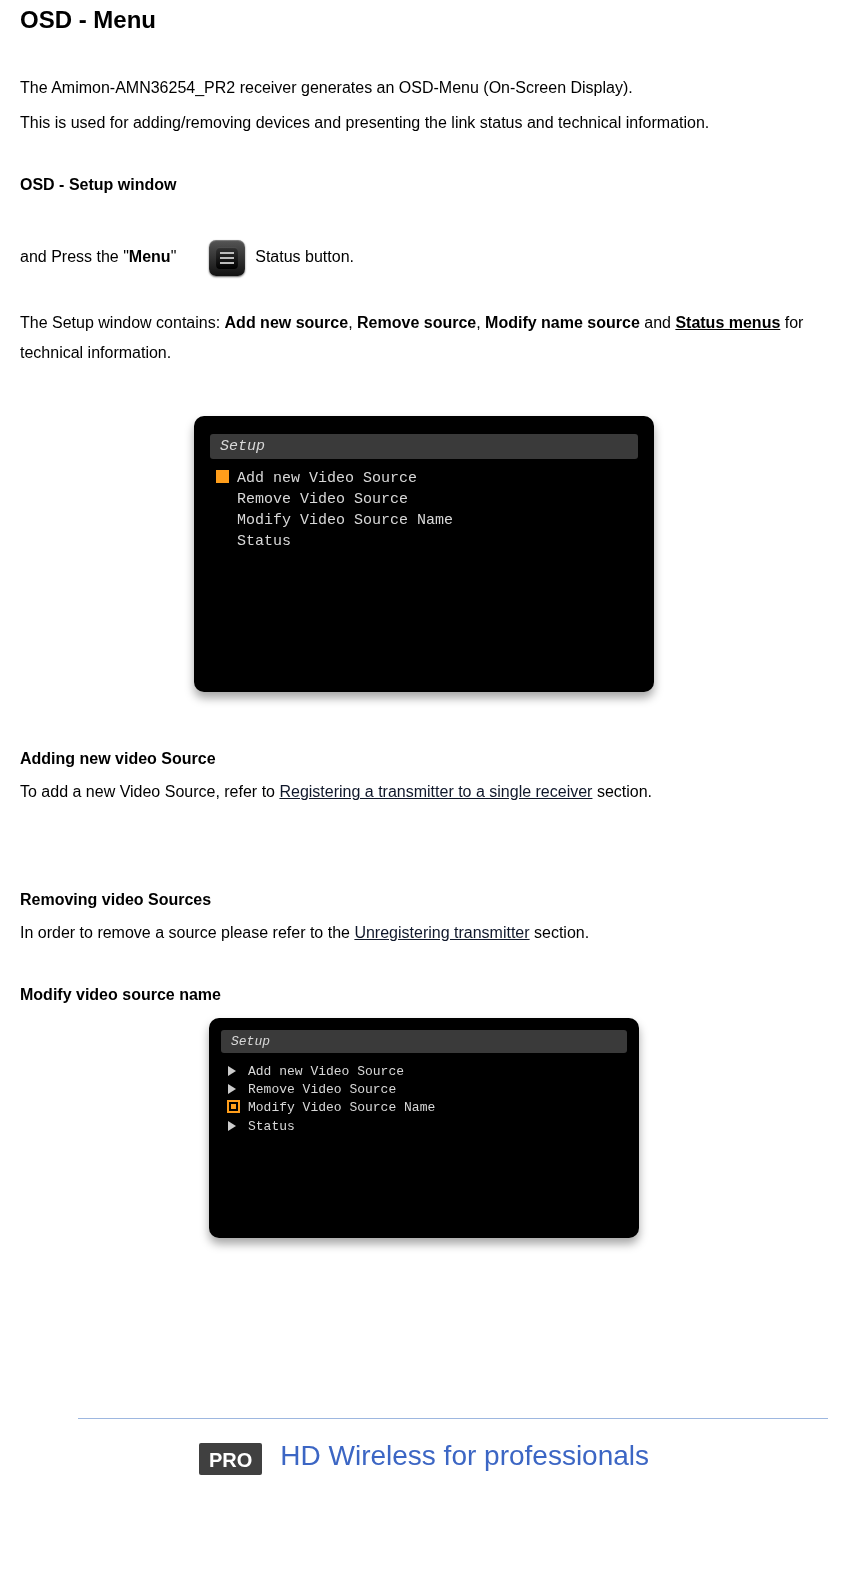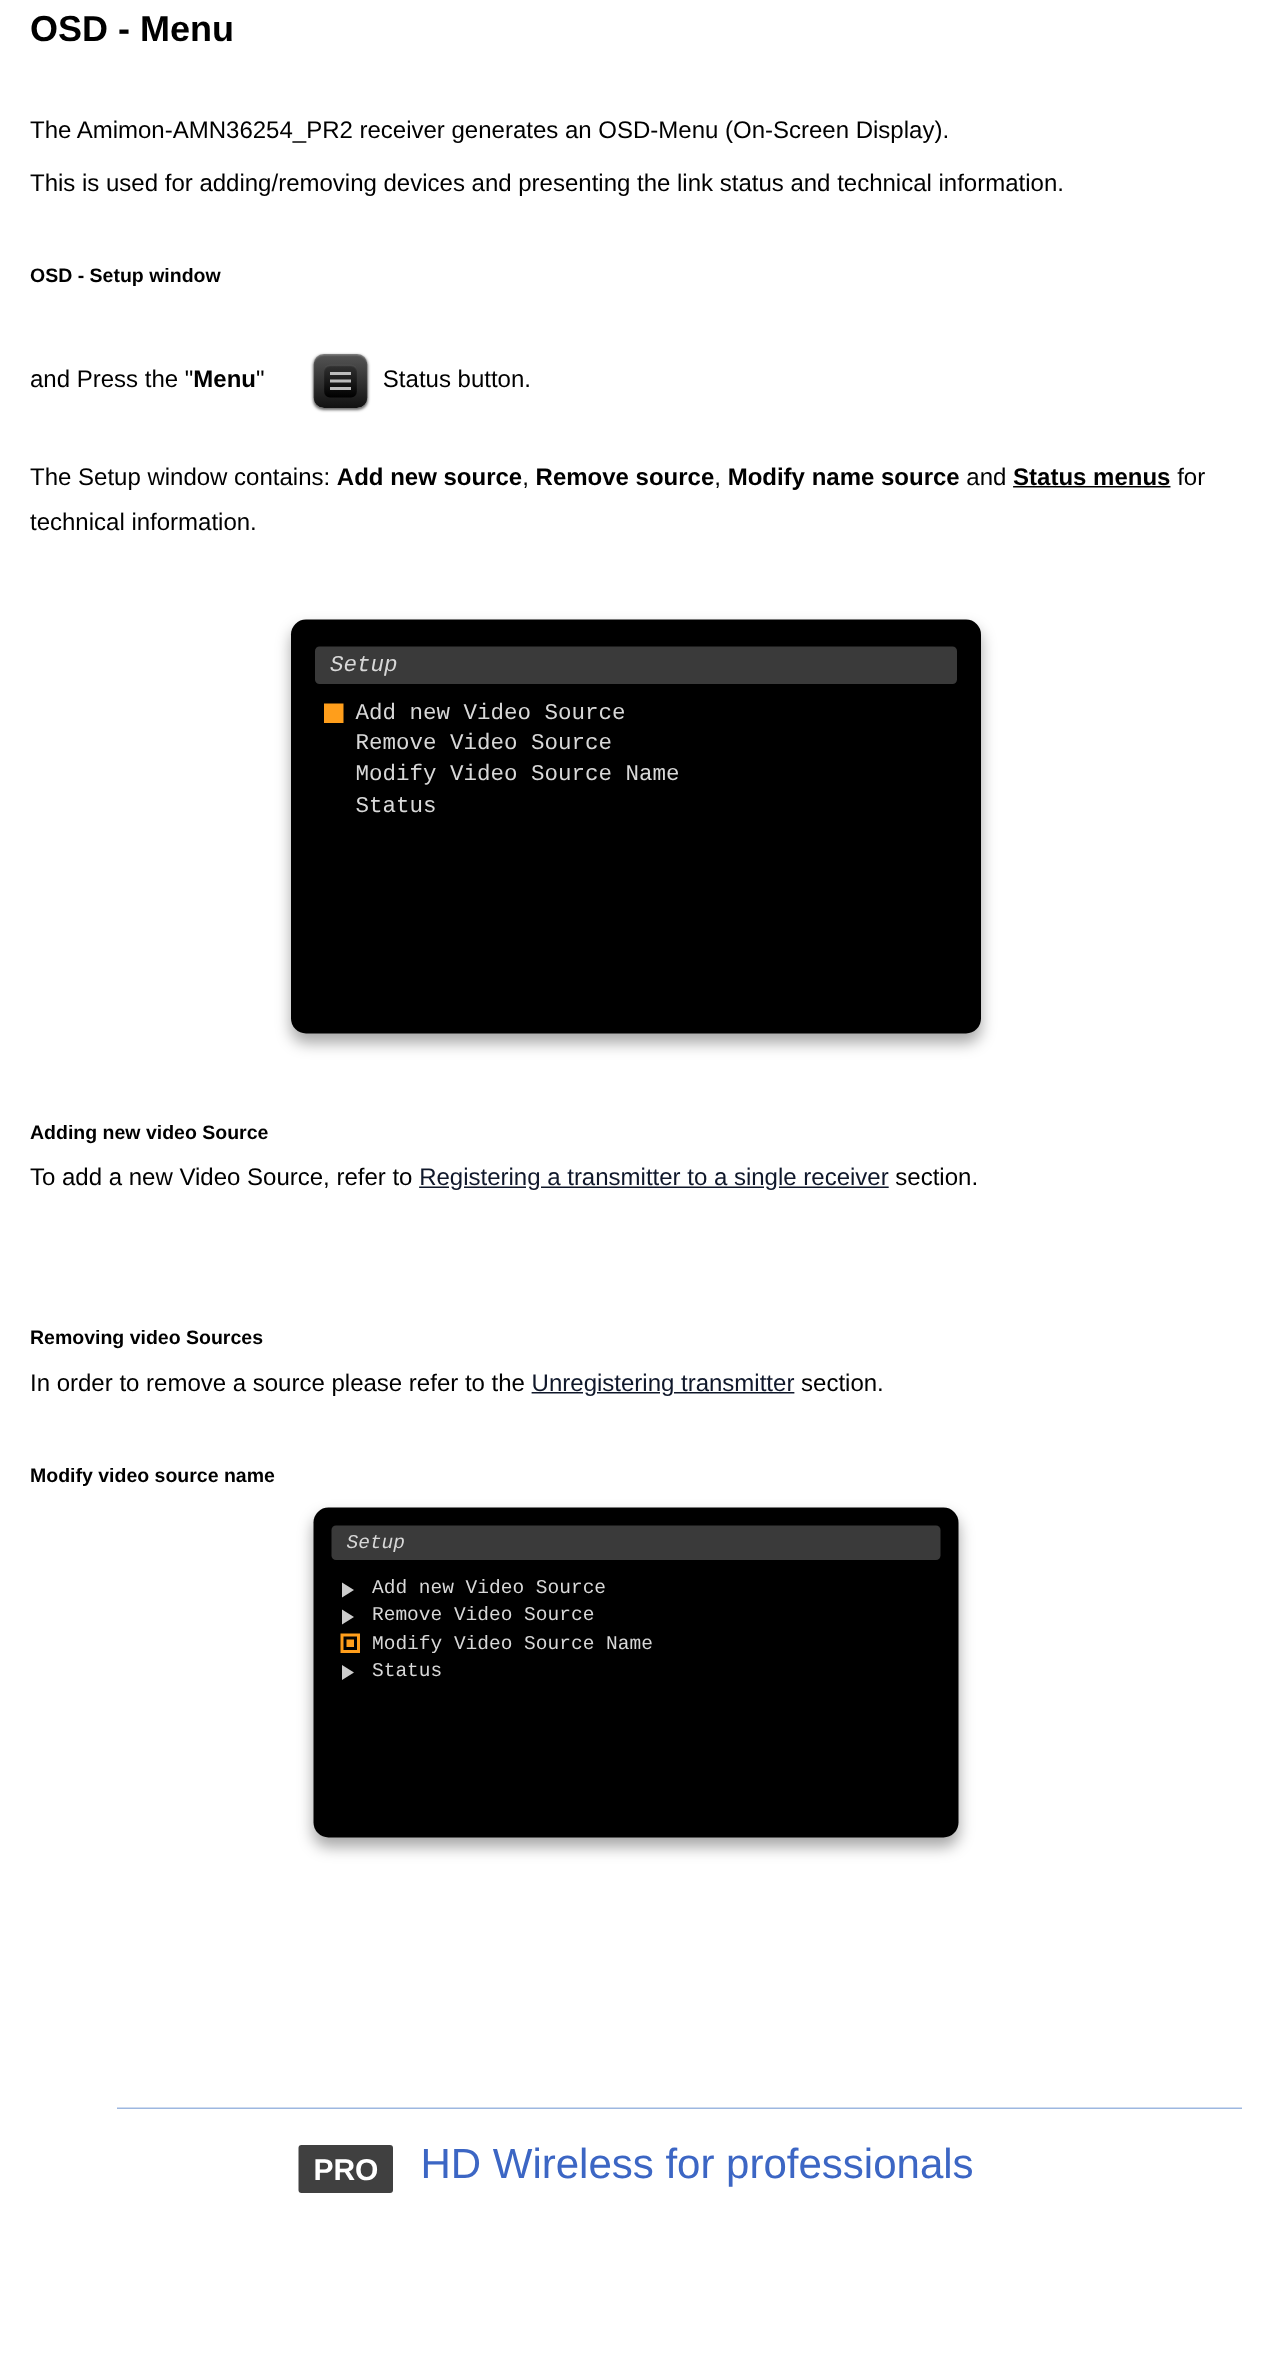--- a/index.html
+++ b/index.html
@@ -16,21 +16,21 @@
     font-weight: bold;
     margin-bottom: 40px;
     margin-top: 6px;
   }
   .para {
     font-size: 16px;
     line-height: 1.8;
     margin-bottom: 6px;
   }
   .section-heading {
-    font-size: 13px;
+    font-size: 16px;
     font-weight: bold;
     margin-top: 38px;
     margin-bottom: 10px;
   }
   .instr-line {
     font-size: 16px;
     line-height: 2.2;
   }
   .instr-line b { font-weight: bold; }
   .hotkey-icon {
@@ -82,21 +82,21 @@
     padding:4px 10px;
     border-radius:3px;
     display:block;
     margin-bottom:10px;
     font-size:15px;
     font-style:italic;
   }
   .osd-box.small .osd-title{ font-size:13px; }
   .osd-item{
     display:flex;
-    align-items:center;
+    align-items:flex-start;
     gap:8px;
     padding:1px 6px;
     line-height:1.25;
   }
   .marker{
     width:13px; height:13px;
     display:inline-block;
     flex-shrink:0;
   }
   .marker.sel{ background:#ff9e1b; }

